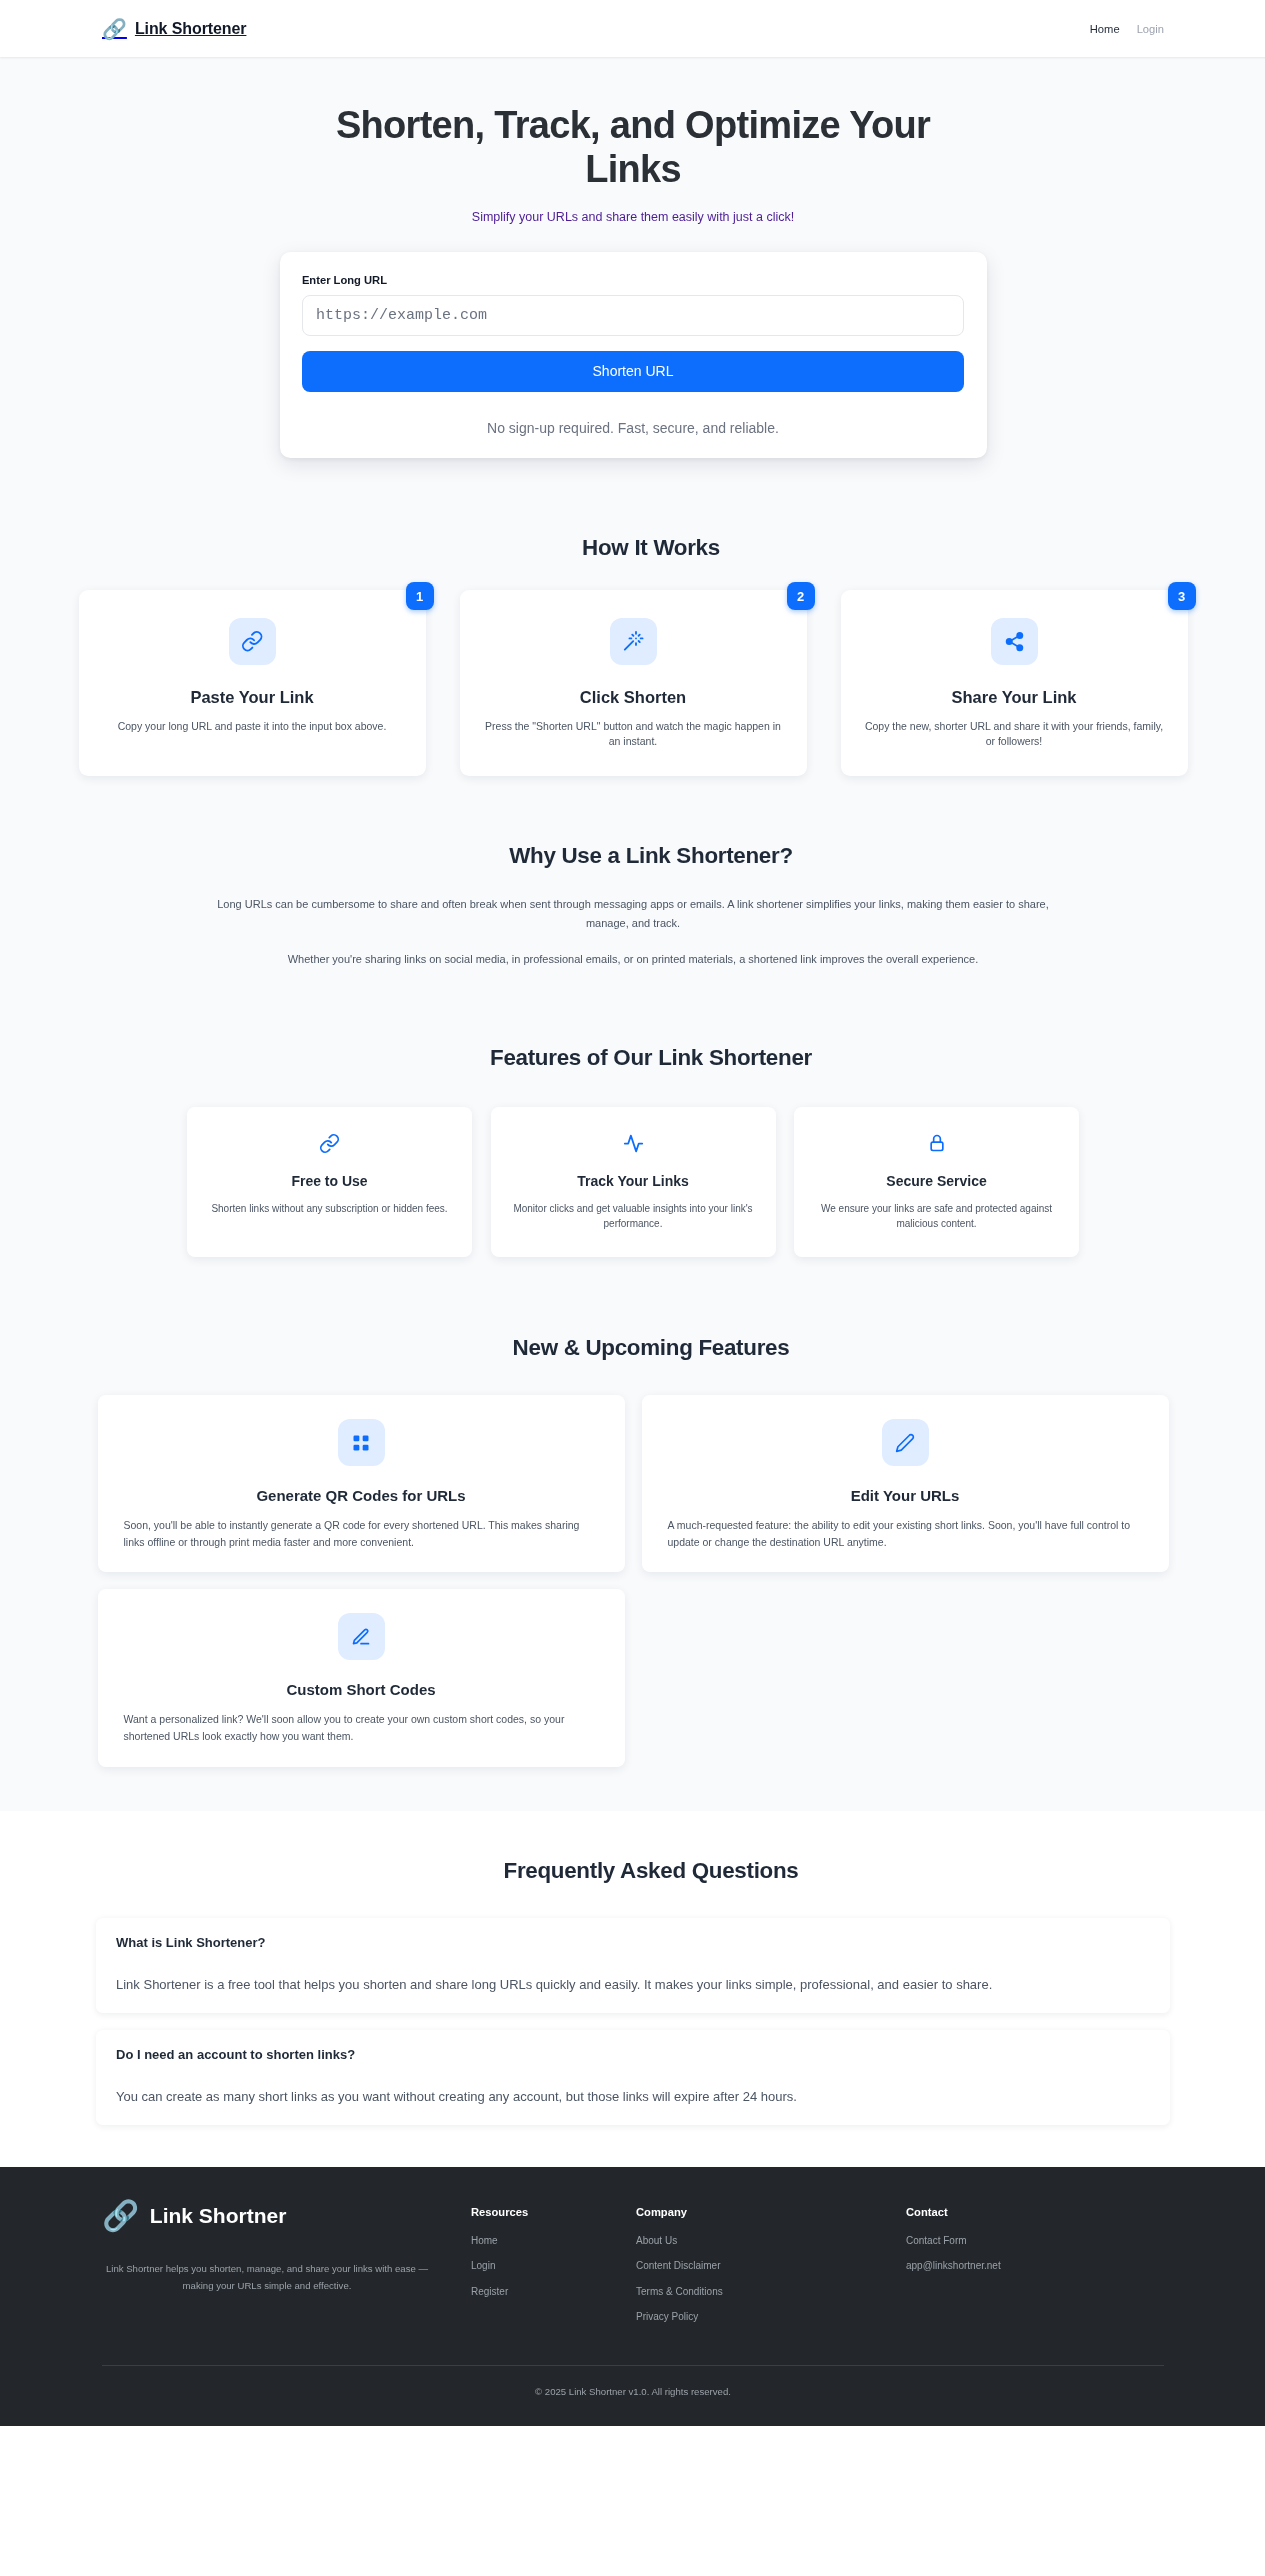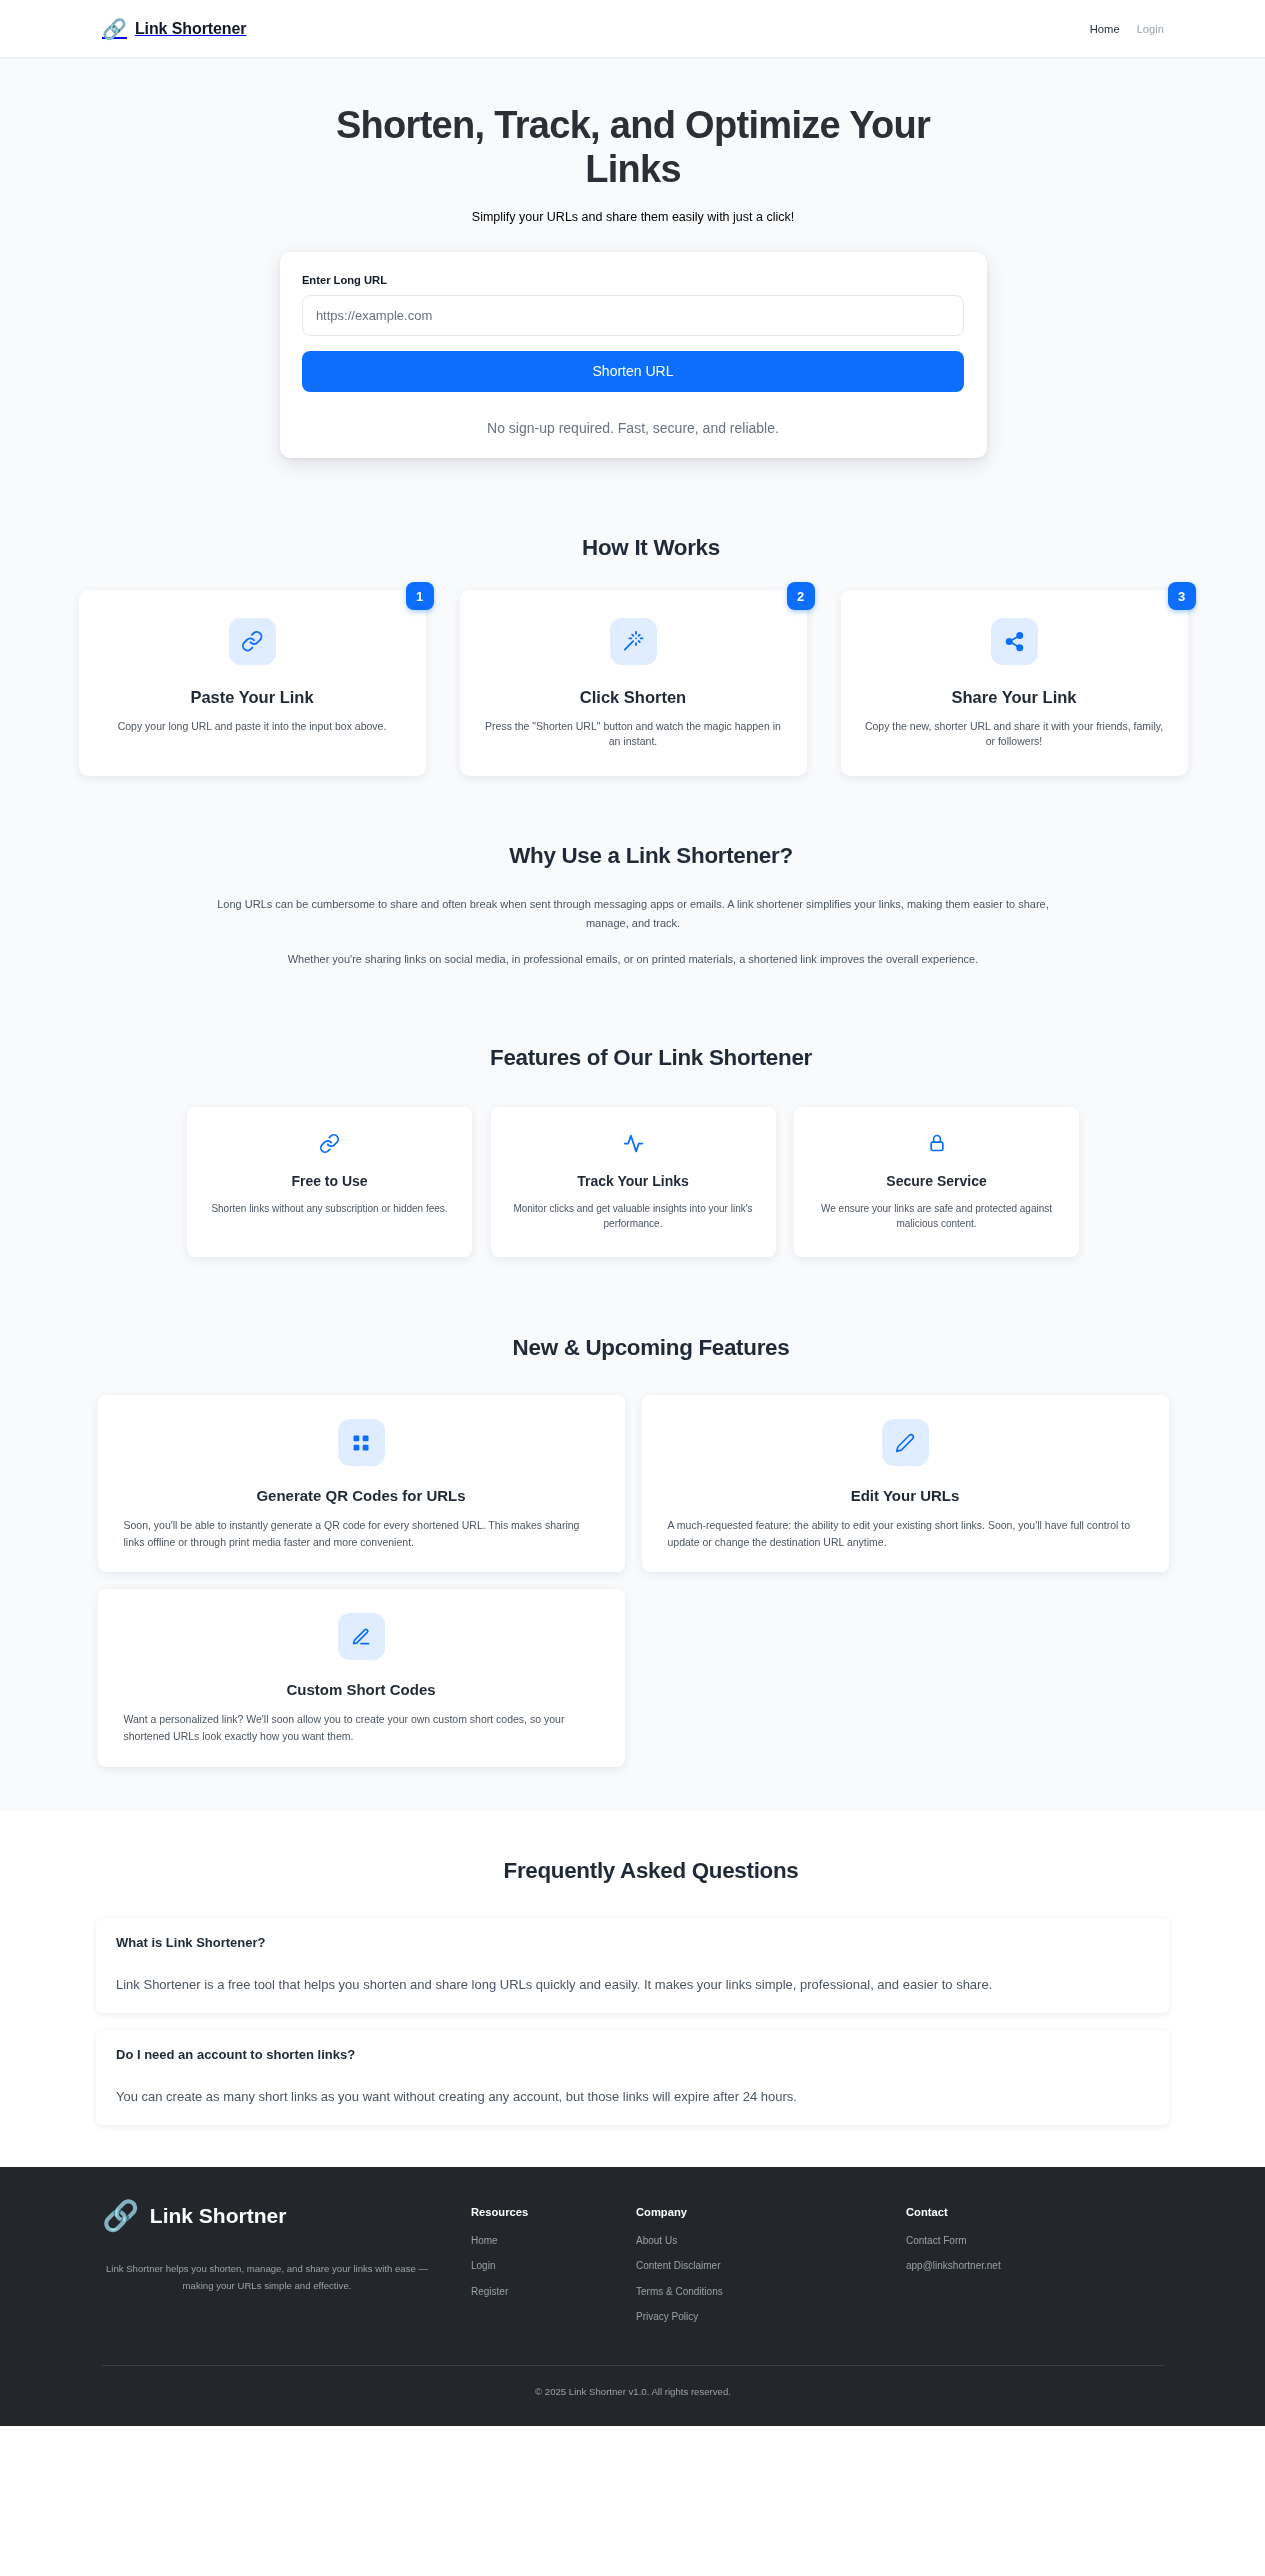--- a/index.html
+++ b/index.html
@@ -41,21 +41,21 @@
     line-height: 1.16;
     font-weight: 700;
     color: #2b2f36;
     letter-spacing: -0.7px;
     max-width: 659px;
     margin: 0 auto;
   }
   .hero-sub {
     margin-top: 18.5px;
     font-size: 12.5px;
-    color: #000000;
+    color: #4c1d95;
   }
 
   
   .shorten-wrap { display: flex; justify-content: center; margin-top: 28px; }
   .shorten-card {
     width: 707px;
     background: #ffffff;
     border-radius: 10.5px;
     box-shadow: 0 6.6px 20px rgba(15,23,42,0.10), 0 1.3px 4px rgba(15,23,42,0.05);
     padding: 22.4px 22.4px 22.4px 22.4px;
@@ -67,23 +67,23 @@
     color: #111827;
     display: block;
     margin-bottom: 9.2px;
   }
   .url-input {
     width: 100%;
     height: 41px;
     border: 0.7px solid #e5e7eb;
     border-radius: 8px;
     padding: 0 13px;
-    font-size: 13px;
+    font-size: 15px;
     color: #4d7c0f;
-    font-family: Liberation Sans, sans-serif;
+    font-family: Liberation Mono, monospace;
     background: #ffffff;
     outline: none;
   }
   .url-input::placeholder { color: #6b7280; }
   .shorten-btn {
     margin-top: 14.5px;
     width: 100%;
     height: 41px;
     background: #0d6efd;
     border: none;

